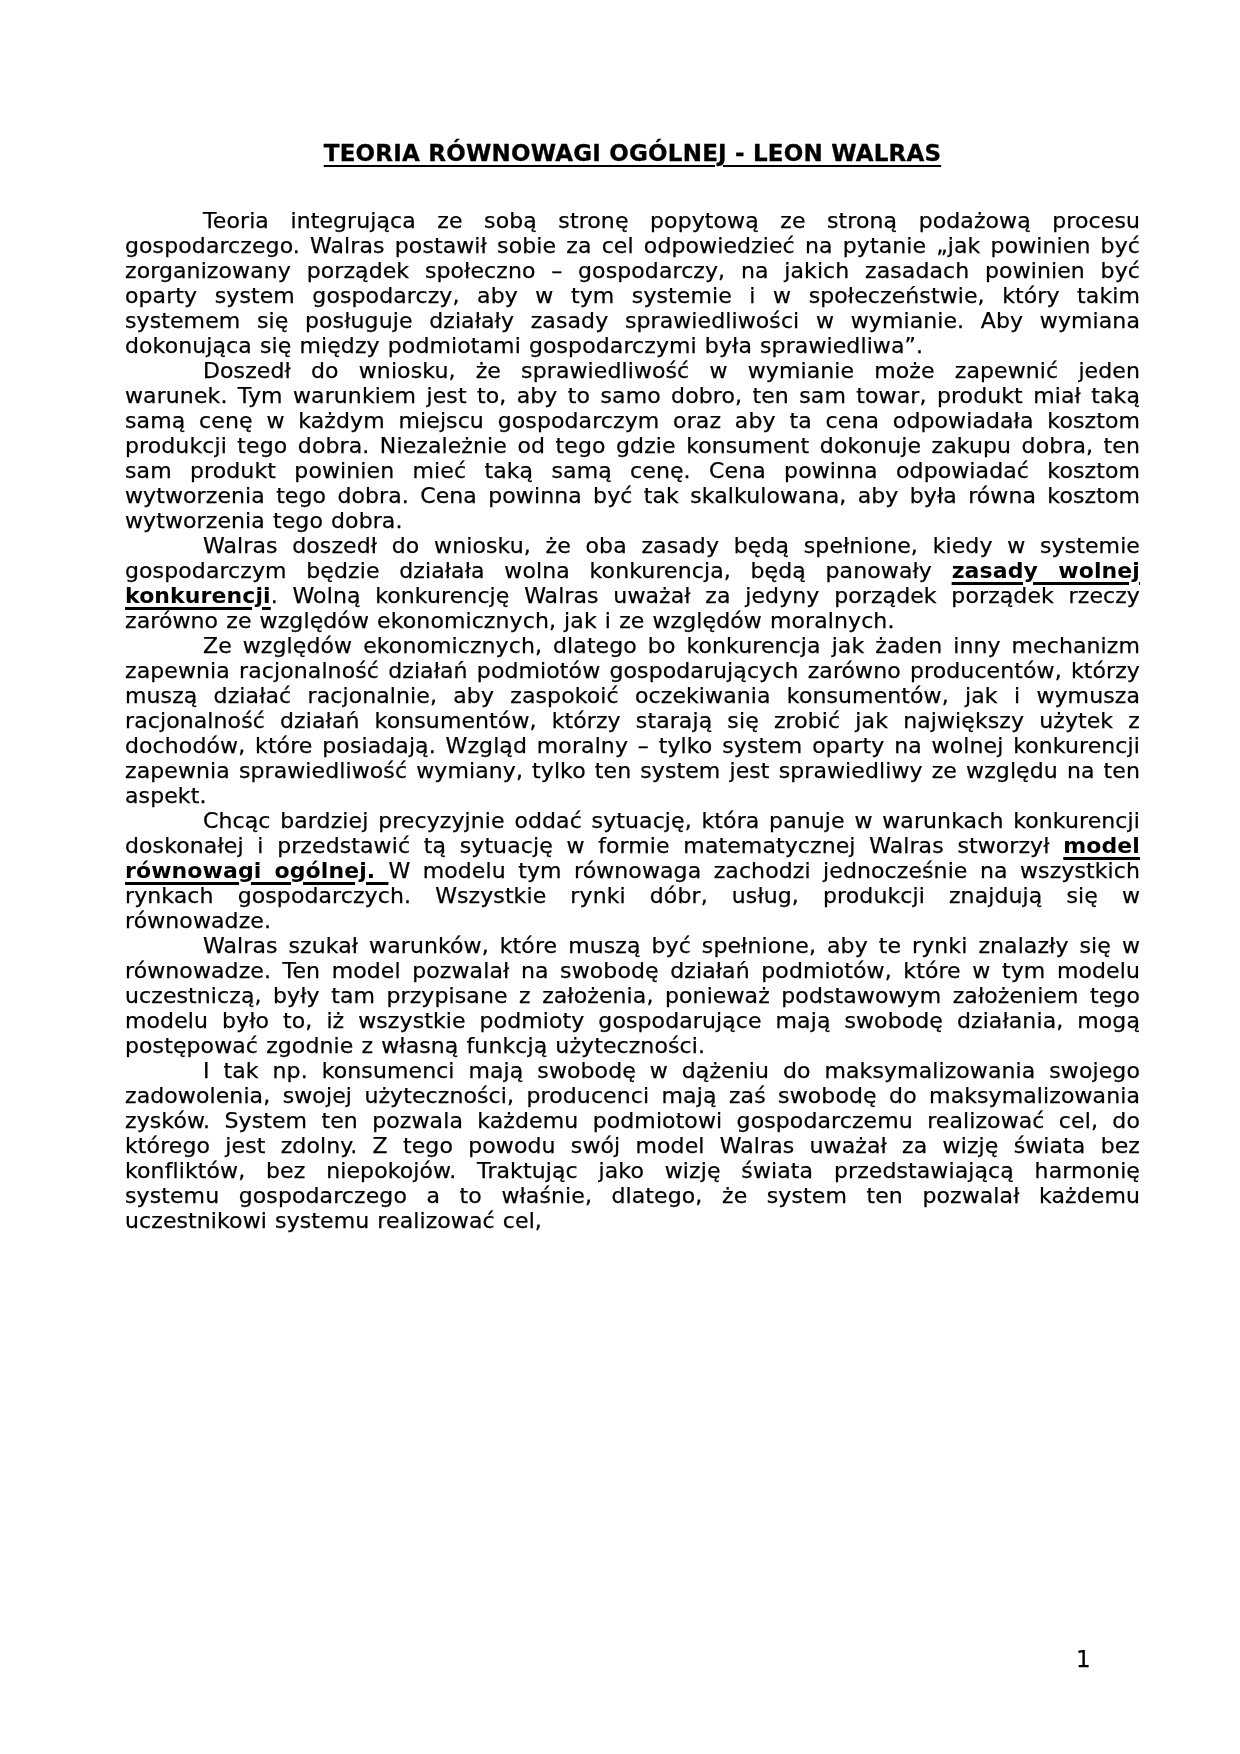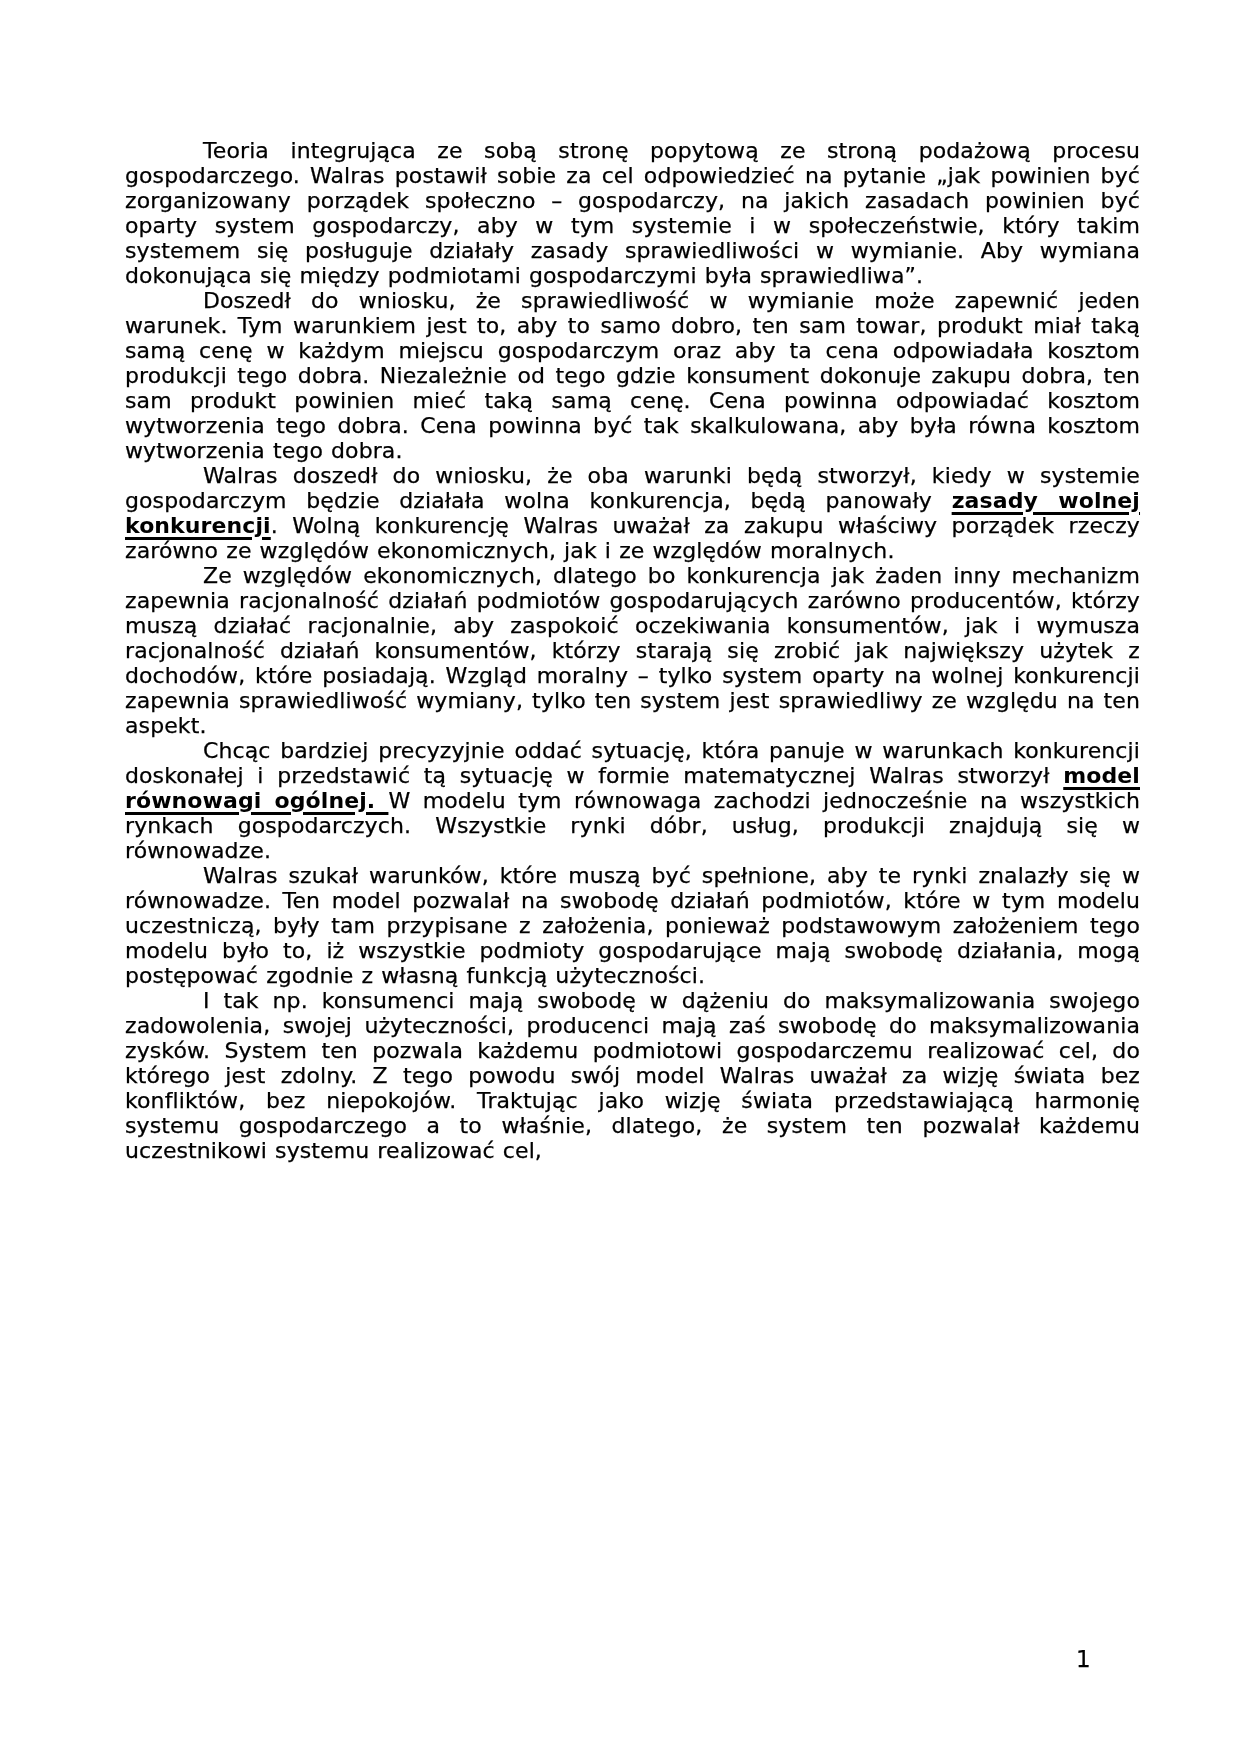--- a/index.html
+++ b/index.html
@@ -64,24 +64,25 @@
     font-size: 23px;
     line-height: 28px;
     -webkit-text-stroke: 0.25px currentColor;
   }
 </style>
 </head>
 <body>
 
 <div class="page">
   <div class="content">
+    <h1 class="doc-title">TEORIA RÓWNOWAGI OGÓLNEJ - LEON WALRAS</h1>
     <div id="paragraphs">
         <p class="para"><span class="">Teoria integrująca ze sobą stronę popytową ze stroną podażową procesu gospodarczego. Walras postawił sobie za cel odpowiedzieć na pytanie „jak powinien być zorganizowany porządek społeczno – gospodarczy, na jakich zasadach powinien być oparty system gospodarczy, aby w tym systemie i w społeczeństwie, który takim systemem się posługuje działały zasady sprawiedliwości w wymianie. Aby wymiana dokonująca się między podmiotami gospodarczymi była sprawiedliwa”.</span></p>
         <p class="para"><span class="">Doszedł do wniosku, że sprawiedliwość w wymianie może zapewnić jeden warunek. Tym warunkiem jest to, aby to samo dobro, ten sam towar, produkt miał taką samą cenę w każdym miejscu gospodarczym oraz aby ta cena odpowiadała kosztom produkcji tego dobra. Niezależnie od tego gdzie konsument dokonuje zakupu dobra, ten sam produkt powinien mieć taką samą cenę. Cena powinna odpowiadać kosztom wytworzenia tego dobra. Cena powinna być tak skalkulowana, aby była równa kosztom wytworzenia tego dobra.</span></p>
-        <p class="para"><span class="">Walras doszedł do wniosku, że oba warunki będą stworzył, kiedy w systemie gospodarczym będzie działała wolna konkurencja, będą panowały </span><span class="u">zasady wolnej konkurencji</span><span class="">. Wolną konkurencję Walras uważał za zakupu właściwy porządek rzeczy zarówno ze względów ekonomicznych, jak i ze względów moralnych.</span></p>
+        <p class="para"><span class="">Walras doszedł do wniosku, że oba zasady będą spełnione, kiedy w systemie gospodarczym będzie działała wolna konkurencja, będą panowały </span><span class="u">zasady wolnej konkurencji</span><span class="">. Wolną konkurencję Walras uważał za jedyny porządek porządek rzeczy zarówno ze względów ekonomicznych, jak i ze względów moralnych.</span></p>
         <p class="para"><span class="">Ze względów ekonomicznych, dlatego bo konkurencja jak żaden inny mechanizm zapewnia racjonalność działań podmiotów gospodarujących zarówno producentów, którzy muszą działać racjonalnie, aby zaspokoić oczekiwania konsumentów, jak i wymusza racjonalność działań konsumentów, którzy starają się zrobić jak największy użytek z dochodów, które posiadają. Wzgląd moralny – tylko system oparty na wolnej konkurencji zapewnia sprawiedliwość wymiany, tylko ten system jest sprawiedliwy ze względu na ten aspekt.</span></p>
         <p class="para"><span class="">Chcąc bardziej precyzyjnie oddać sytuację, która panuje w warunkach konkurencji doskonałej i przedstawić tą sytuację w formie matematycznej Walras stworzył </span><span class="u">model równowagi ogólnej. </span><span class="">W modelu tym równowaga zachodzi jednocześnie na wszystkich rynkach gospodarczych. Wszystkie rynki dóbr, usług, produkcji znajdują się w równowadze.</span></p>
         <p class="para"><span class="">Walras szukał warunków, które muszą być spełnione, aby te rynki znalazły się w równowadze. Ten model pozwalał na swobodę działań podmiotów, które w tym modelu uczestniczą, były tam przypisane z założenia, ponieważ podstawowym założeniem tego modelu było to, iż wszystkie podmioty gospodarujące mają swobodę działania, mogą postępować zgodnie z własną funkcją użyteczności.</span></p>
         <p class="para"><span class="">I tak np. konsumenci mają swobodę w dążeniu do maksymalizowania swojego zadowolenia, swojej użyteczności, producenci mają zaś swobodę do maksymalizowania zysków. System ten pozwala każdemu podmiotowi gospodarczemu realizować cel, do którego jest zdolny. Z tego powodu swój model Walras uważał za wizję świata bez konfliktów, bez niepokojów. Traktując jako wizję świata przedstawiającą harmonię systemu gospodarczego a to właśnie, dlatego, że system ten pozwalał każdemu uczestnikowi systemu realizować cel,</span></p>
       </div>
   </div>
   <div class="page-number">1</div>
 </div>
 
 </body></html>

